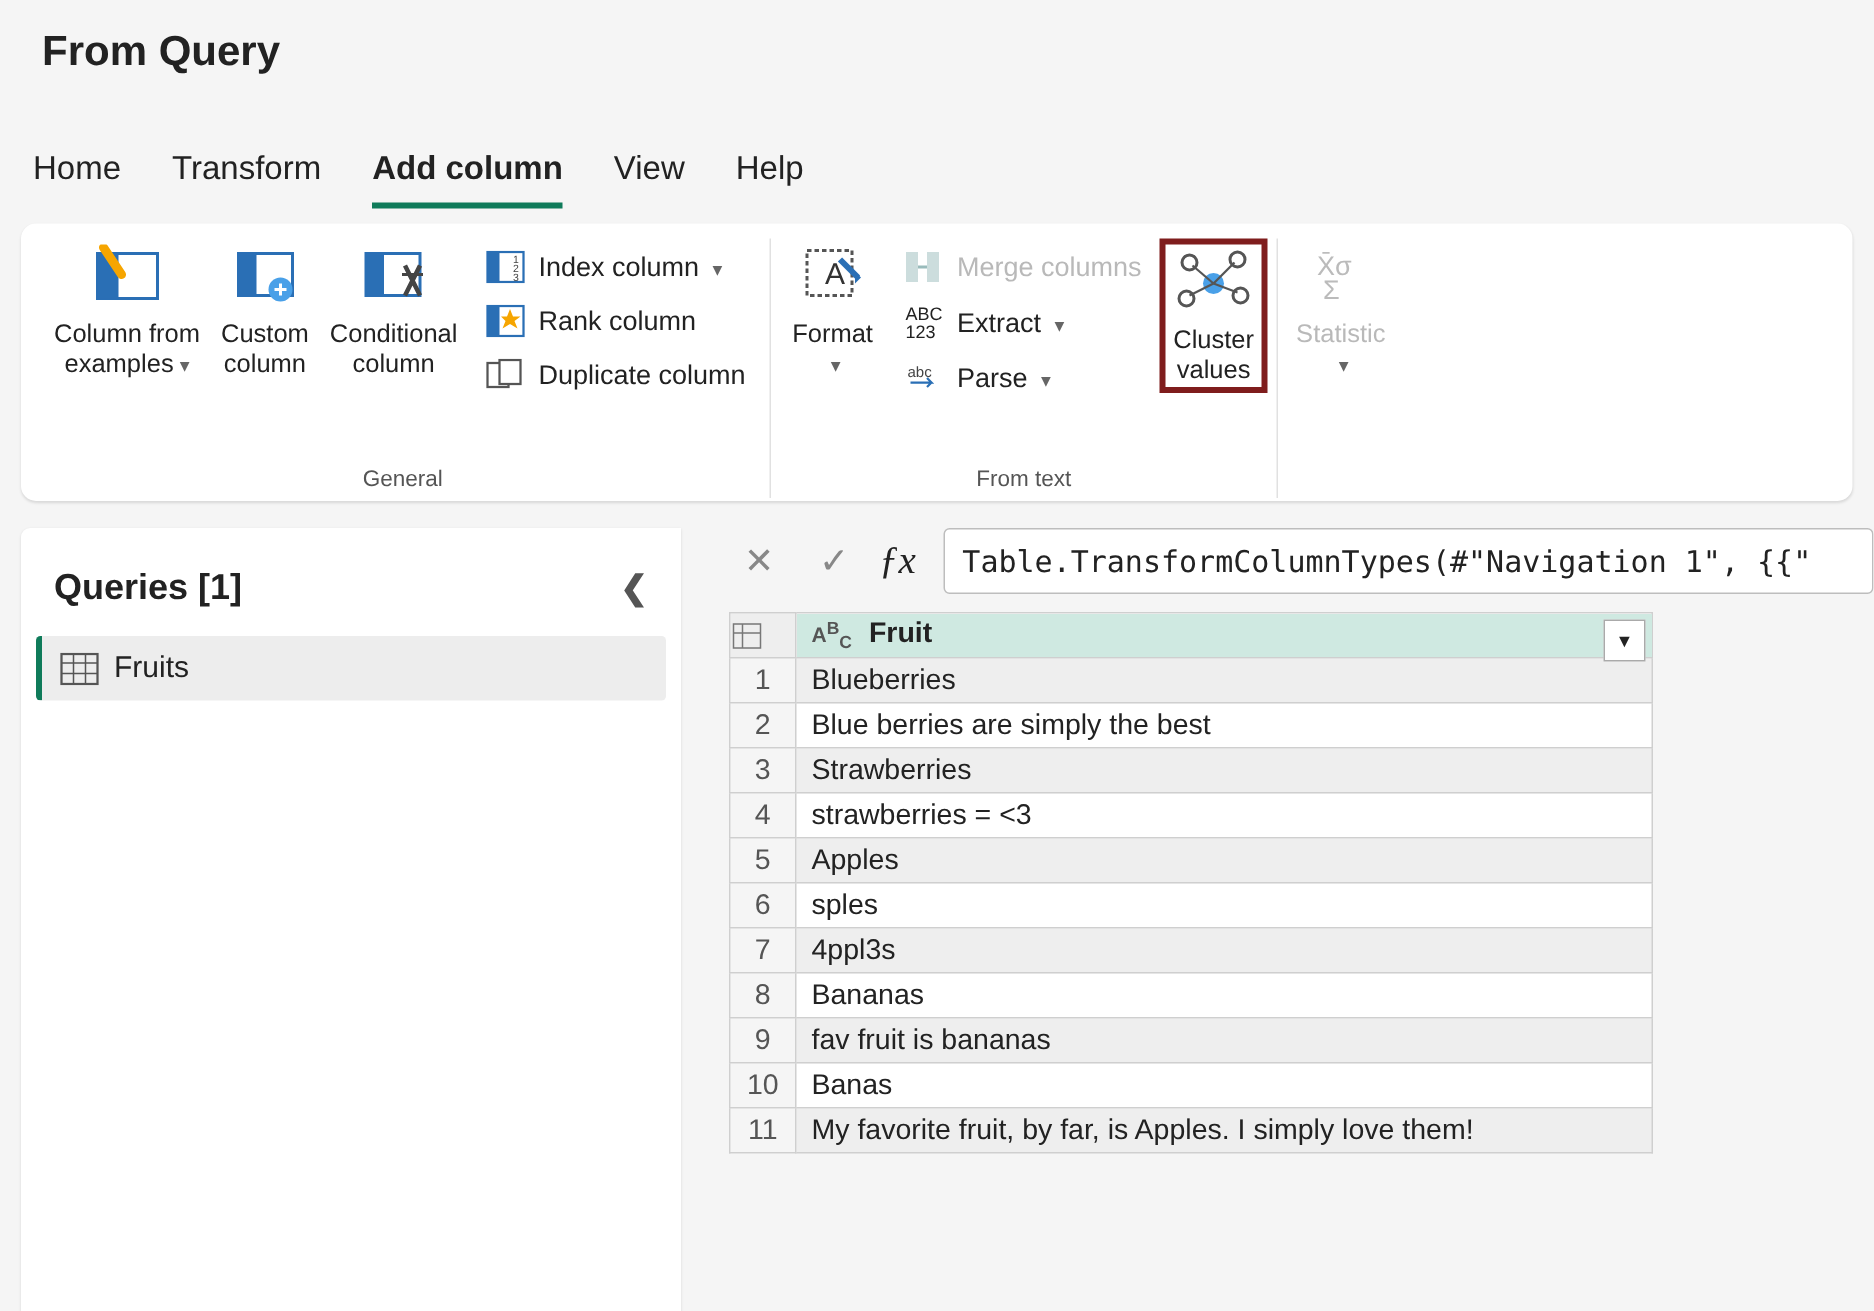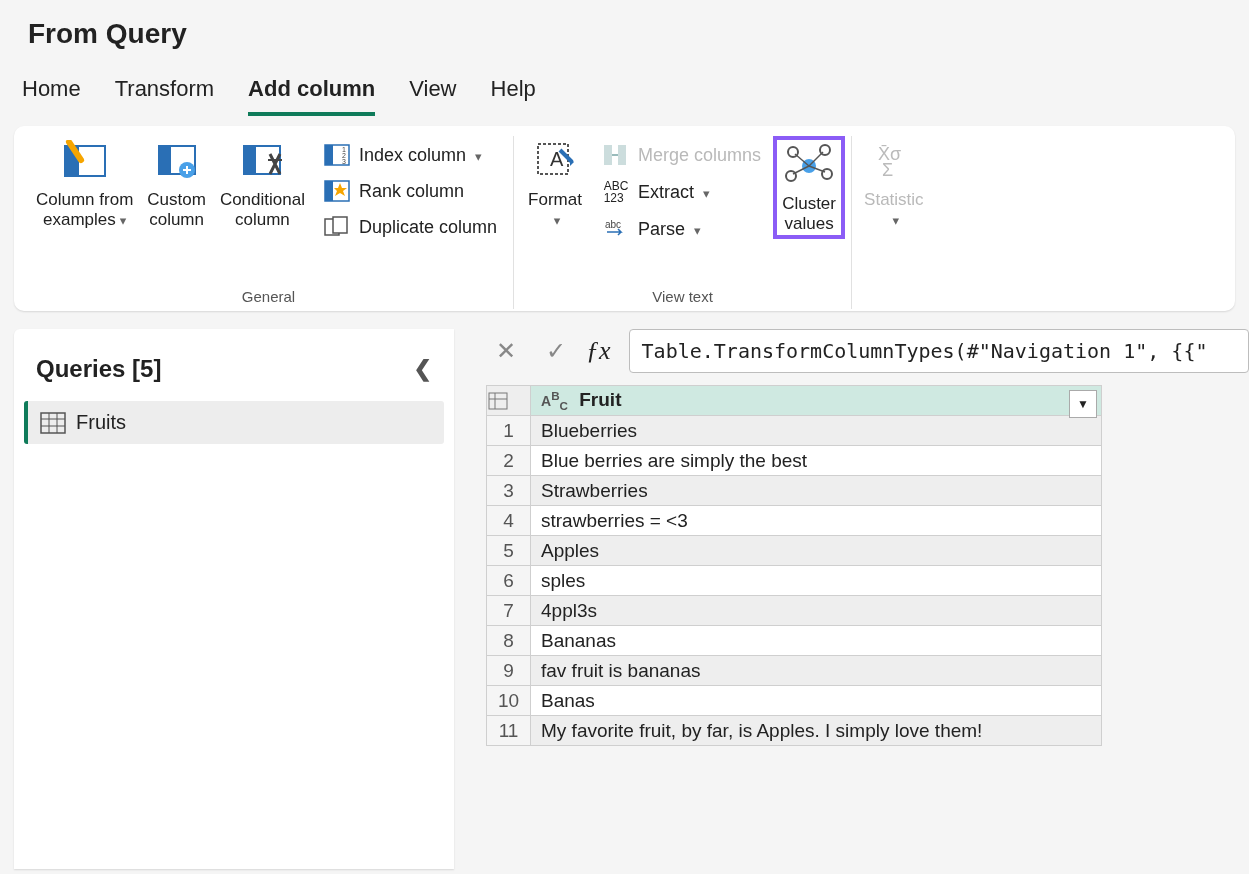--- a/index.html
+++ b/index.html
@@ -19,20 +19,21 @@
   }
   .tabbar {
     display: flex;
     gap: 34px;
     padding: 10px 22px 0;
     font-size: 22px;
   }
   .tab {
     padding: 6px 0 10px;
     cursor: pointer;
+    margin-top: 23px;
   }
   .tab.active {
     font-weight: 600;
     border-bottom: 4px solid #0f7b5a;
   }
   .ribbon {
     background: #fff;
     margin: 10px 14px 0;
     border-radius: 10px;
     box-shadow: 0 1px 2px rgba(0,0,0,.12);
@@ -98,21 +99,21 @@
     padding: 4px 4px;
     white-space: nowrap;
   }
   .small-btn.disabled { color: #b9b9b9; }
   .small-btn .sicon {
     width: 28px;
     display: flex;
     justify-content: center;
   }
   .highlight-box {
-    border: 4px solid #8b5cf6;
+    border: 4px solid #7f1d1d;
     padding: 0 4px;
   }
   .caret::after {
     content: "▾";
     font-size: 13px;
     margin-left: 4px;
     color: #666;
   }
 
   
@@ -386,21 +387,21 @@
               <circle cx="10" cy="34" r="5" fill="none" stroke="#555" stroke-width="2"></circle>
               <line x1="28" y1="24" x2="14" y2="12" stroke="#555" stroke-width="1.5"></line>
               <line x1="28" y1="24" x2="42" y2="10" stroke="#555" stroke-width="1.5"></line>
               <line x1="28" y1="24" x2="44" y2="30" stroke="#555" stroke-width="1.5"></line>
               <line x1="28" y1="24" x2="12" y2="32" stroke="#555" stroke-width="1.5"></line>
             </svg>
         </span>
         <span>Cluster<br>values</span>
       </div>
     </div>
-    <div class="ribbon-group-label">View text</div>
+    <div class="ribbon-group-label">From text</div>
   </div>
 
   <div class="ribbon-group" style="border-right:none">
     <div class="ribbon-group-body">
       <div class="big-btn disabled">
         <span class="icon-slot">
           <svg width="44" height="40">
               <text x="6" y="20" font-size="18" fill="#bbb">X̄σ</text>
               <text x="10" y="36" font-size="18" fill="#bbb">Σ</text>
             </svg>
@@ -408,21 +409,21 @@
         <span><span>Statistic</span><br><span class="caret"></span></span>
       </div>
     </div>
     <div class="ribbon-group-label">&nbsp;</div>
   </div>
 </div>
 
 <div class="workarea">
   <div class="queries-panel">
     <div class="queries-header">
-      <span>Queries [5]</span>
+      <span>Queries [1]</span>
       <span class="chev">❮</span>
     </div>
     <div class="query-item">
       <span>
         <svg width="26" height="22">
             <rect x="1" y="1" width="24" height="20" fill="none" stroke="#555" stroke-width="1.5"></rect>
             <line x1="1" y1="7" x2="25" y2="7" stroke="#555"></line>
             <line x1="1" y1="14" x2="25" y2="14" stroke="#555"></line>
             <line x1="9" y1="1" x2="9" y2="21" stroke="#555"></line>
             <line x1="17" y1="1" x2="17" y2="21" stroke="#555"></line>

